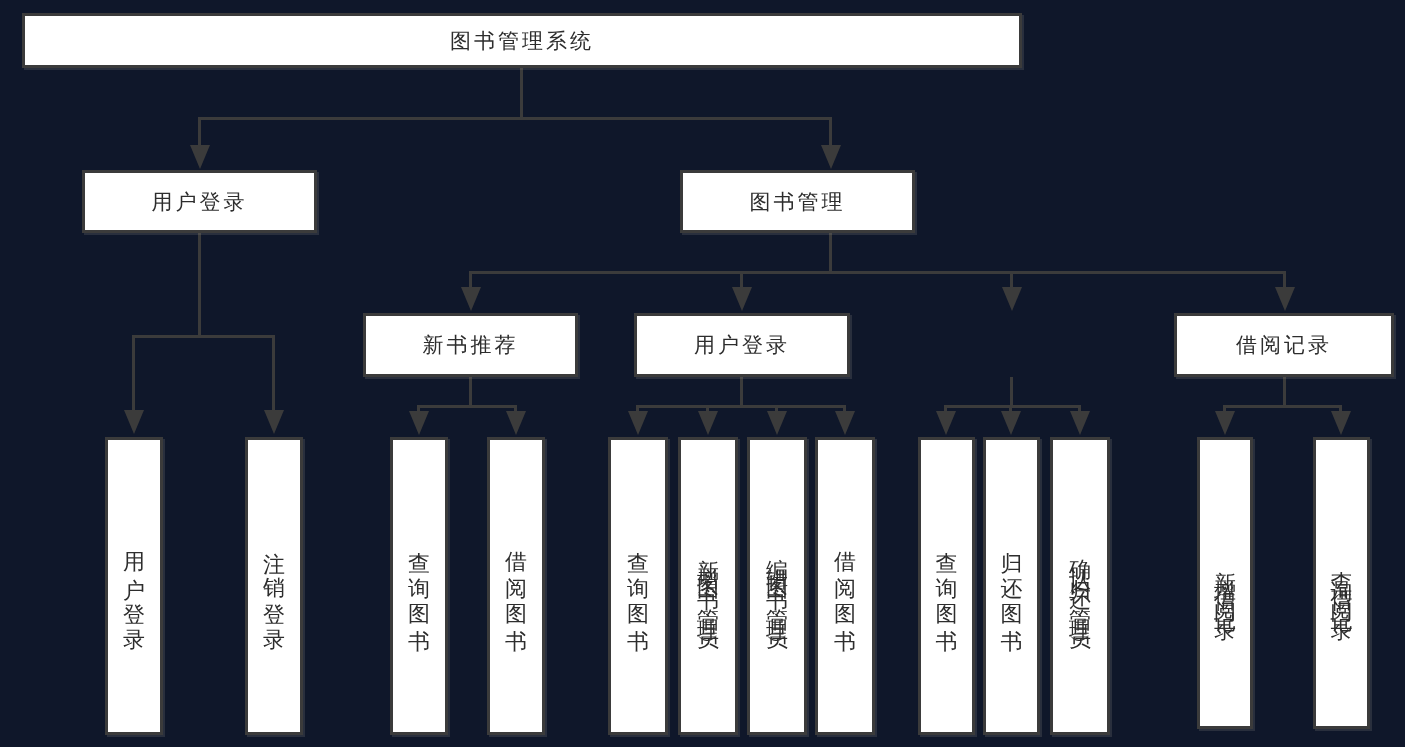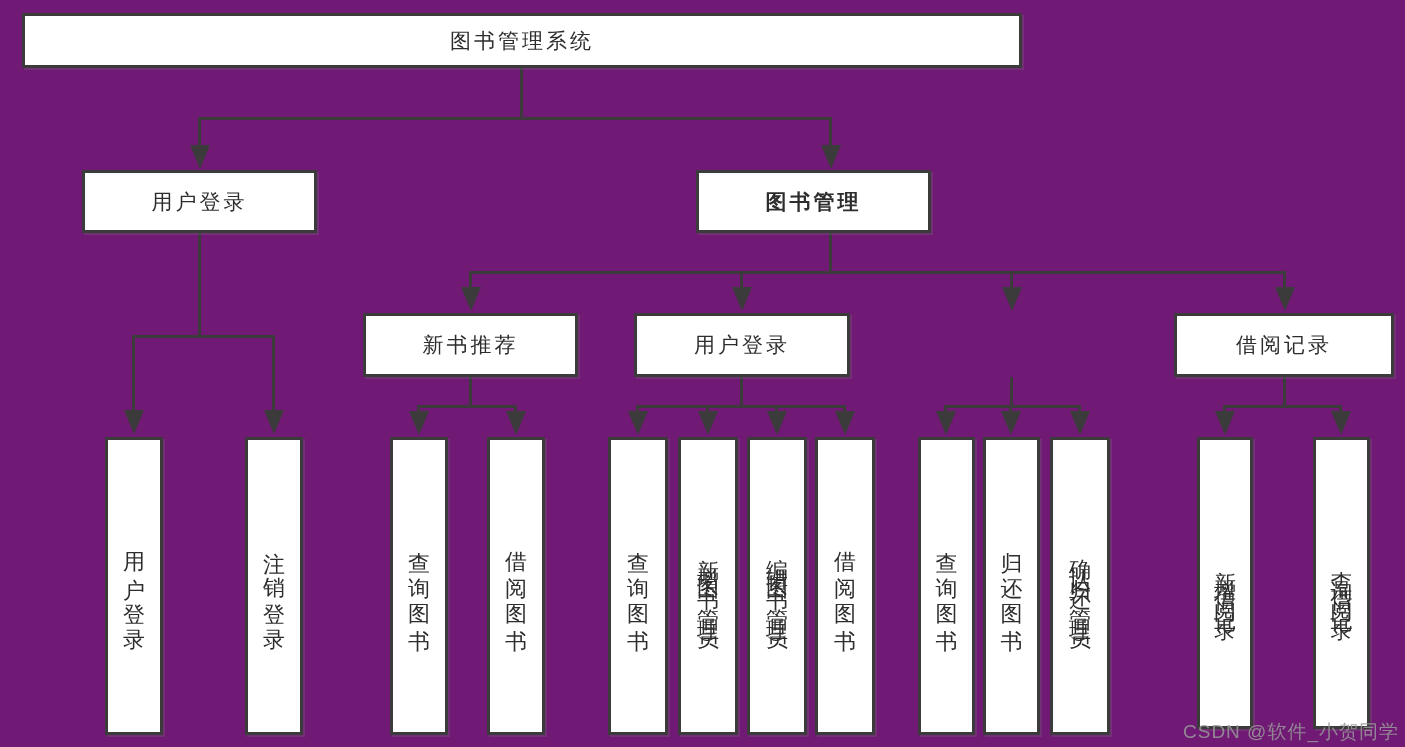--- a/index.html
+++ b/index.html
@@ -1,17 +1,17 @@
 <!DOCTYPE html>
 <html><head>
 <meta charset="utf-8">
 <style>
   html,body{margin:0;padding:0;background:#ffffff;}
   body{font-family:"Liberation Sans","DejaVu Sans",sans-serif;}
-  .canvas{position:relative;width:1405px;height:747px;background:#701a75;overflow:hidden;}
+  .canvas{position:relative;width:1405px;height:747px;background:#0f172a;overflow:hidden;}
   .node{position:absolute;border:3px solid #3b3b3b;background:#ffffff;display:flex;
         align-items:center;justify-content:center;color:#2d2d2d;font-size:21px;
         letter-spacing:3px;box-sizing:border-box;box-shadow:2px 2px 0 rgba(120,120,120,.25);}
   .leaf{position:absolute;border:3px solid #3b3b3b;background:#ffffff;display:flex;
         align-items:center;justify-content:center;color:#2d2d2d;box-sizing:border-box;
         box-shadow:2px 2px 0 rgba(120,120,120,.25);}
   .leaf span{writing-mode:vertical-rl;text-orientation:mixed;font-size:22px;
         letter-spacing:26px;line-height:1;white-space:nowrap;}
   .leaf span.tight{letter-spacing:10px;}
   .vline{position:absolute;width:3px;background:#3b3b3b;}
@@ -100,21 +100,21 @@
   </div>
 
   <div class="node" style="left:22px;top:13px;width:1000px;height:55px;">
     <span>图书管理系统</span>
   </div>
 
   <div class="node" style="left:82px;top:170px;width:235px;height:63px;">
     <span>用户登录</span>
   </div>
 
-  <div class="node" style="left:696px;top:170px;width:235px;height:63px;font-weight:bold;">
+  <div class="node" style="left:680px;top:170px;width:235px;height:63px;">
     <span>图书管理</span>
   </div>
 
   <div class="node" style="left:363px;top:313px;width:215px;height:64px;">
     <span>新书推荐</span>
   </div>
 
   <div class="node" style="left:634px;top:313px;width:216px;height:64px;">
     <span>用户登录</span>
   </div>
@@ -161,15 +161,14 @@
     <span class="tight">确认归还（管理员）</span>
   </div>
 
   <div class="leaf" style="left:1197px;top:437px;width:56px;height:292px;">
     <span class="tight">新增借阅记录</span>
   </div>
   <div class="leaf" style="left:1313px;top:437px;width:57px;height:292px;">
     <span class="tight">查询借阅记录</span>
   </div>
 
-  <div class="watermark" style="left:1183px;top:719px;">CSDN @软件_小贺同学</div>
 
 </div>
 
 </body></html>

